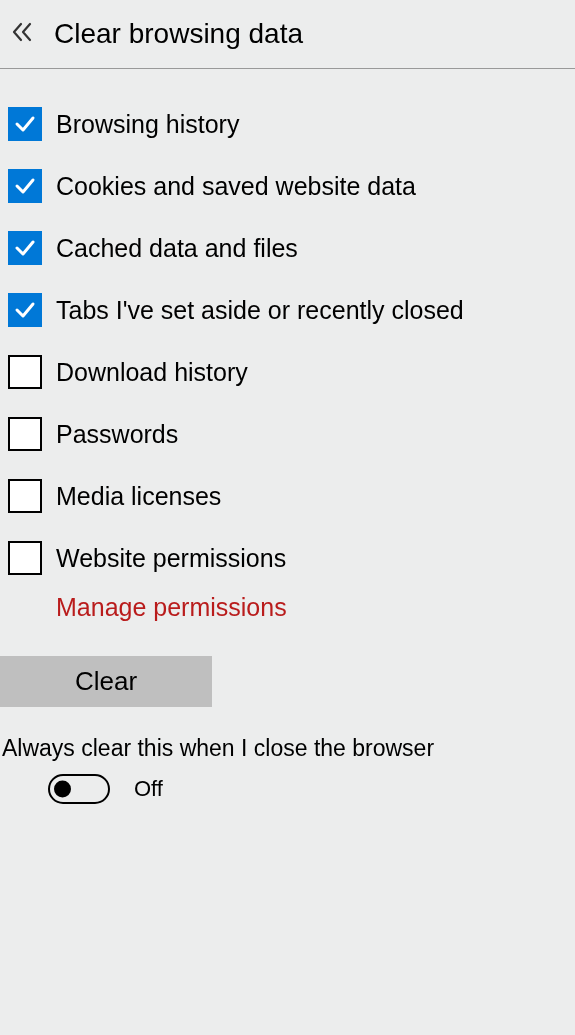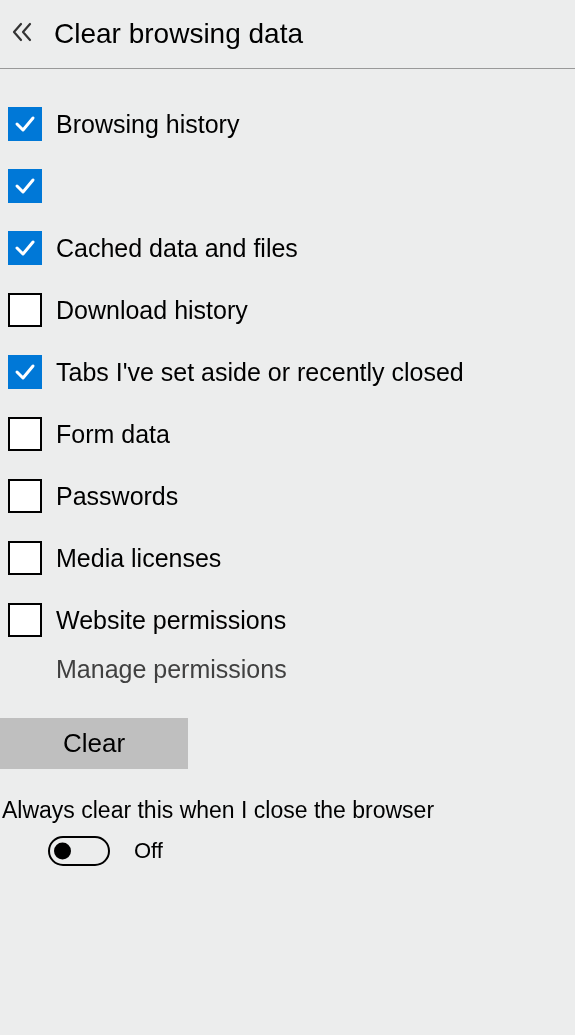--- a/index.html
+++ b/index.html
@@ -56,31 +56,31 @@
     }
     .check-label {
       font-size: 25px;
       margin-left: 14px;
       font-weight: 400;
     }
     .link-row {
       padding: 4px 8px 8px 56px;
     }
     .link {
-      color: #404040;
+      color: #b91c1c;
       font-size: 25px;
       cursor: pointer;
       text-align: right;
     }
     .clear-btn {
       background: #bfbfbf;
       border: none;
       font-size: 26px;
       padding: 10px 0;
-      width: 188px;
+      width: 212px;
       margin: 26px 0 0 0;
       cursor: pointer;
       font-family: inherit;
       display: block;
       text-align: center;
     }
     .always-label {
       font-size: 23px;
       margin: 28px 0 12px 0;
       padding: 0 2px;
@@ -140,49 +140,46 @@
     </div>
     <span class="check-label">Browsing history</span>
   </div>
 
   <div class="check-item">
     <div class="checkbox checked">
       <svg width="24" height="24" viewBox="0 0 24 24">
           <path d="M4 12 L10 18 L20 6" stroke="#fff" stroke-width="3" fill="none" stroke-linecap="round" stroke-linejoin="round"></path>
         </svg>
     </div>
+    <span class="check-label">Cookies and saved website data</span>
   </div>
 
   <div class="check-item">
     <div class="checkbox checked">
       <svg width="24" height="24" viewBox="0 0 24 24">
           <path d="M4 12 L10 18 L20 6" stroke="#fff" stroke-width="3" fill="none" stroke-linecap="round" stroke-linejoin="round"></path>
         </svg>
     </div>
     <span class="check-label">Cached data and files</span>
   </div>
 
   <div class="check-item">
+    <div class="checkbox checked">
+      <svg width="24" height="24" viewBox="0 0 24 24">
+          <path d="M4 12 L10 18 L20 6" stroke="#fff" stroke-width="3" fill="none" stroke-linecap="round" stroke-linejoin="round"></path>
+        </svg>
+    </div>
+    <span class="check-label">Tabs I've set aside or recently closed</span>
+  </div>
+
+  <div class="check-item">
     <div class="checkbox"></div>
     <span class="check-label">Download history</span>
   </div>
 
-  <div class="check-item">
-    <div class="checkbox checked">
-      <svg width="24" height="24" viewBox="0 0 24 24">
-          <path d="M4 12 L10 18 L20 6" stroke="#fff" stroke-width="3" fill="none" stroke-linecap="round" stroke-linejoin="round"></path>
-        </svg>
-    </div>
-    <span class="check-label">Tabs I've set aside or recently closed</span>
-  </div>
-
-  <div class="check-item">
-    <div class="checkbox"></div>
-    <span class="check-label">Form data</span>
-  </div>
 
   <div class="check-item">
     <div class="checkbox"></div>
     <span class="check-label">Passwords</span>
   </div>
 
   <div class="check-item">
     <div class="checkbox"></div>
     <span class="check-label">Media licenses</span>
   </div>

